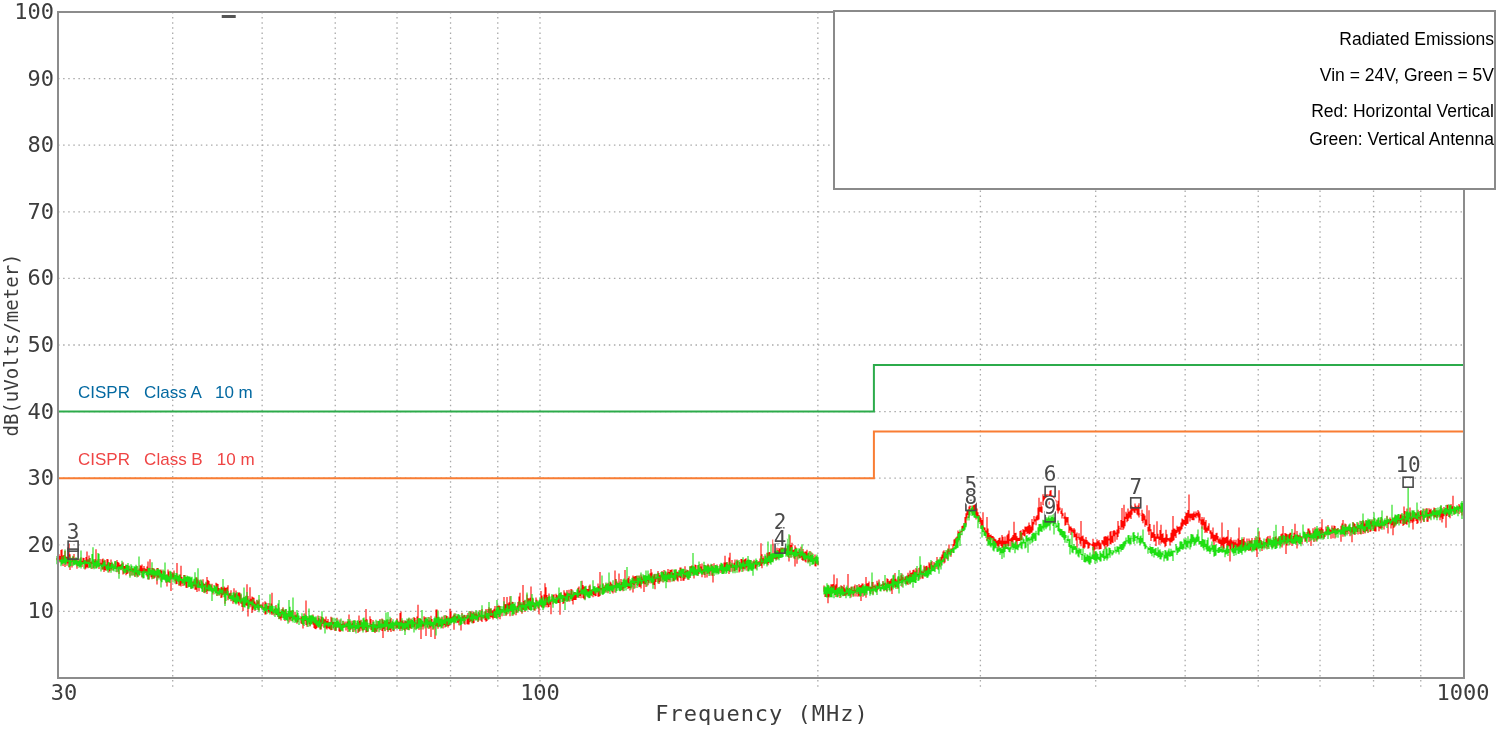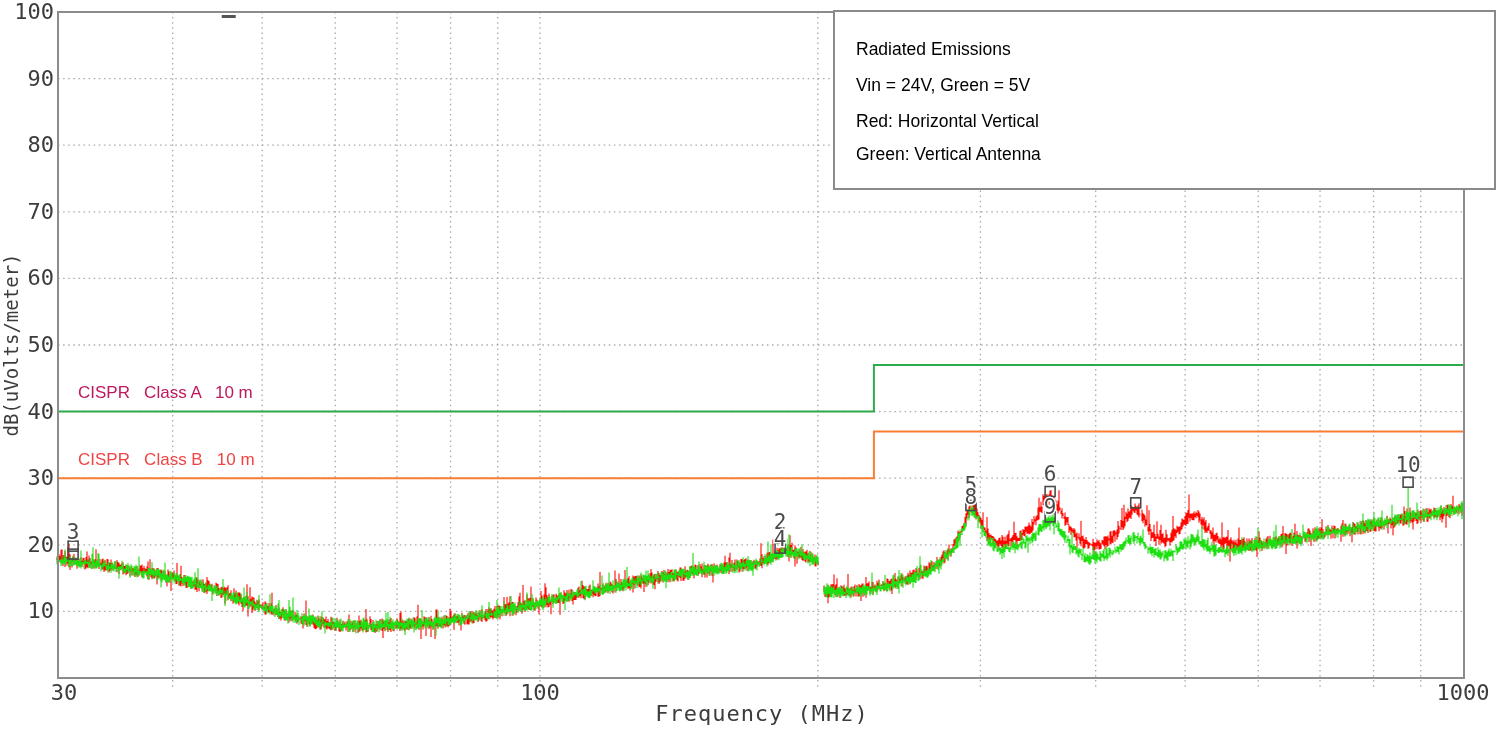--- a/index.html
+++ b/index.html
@@ -10,21 +10,21 @@
      white-space:nowrap;font-size:19px;color:#3c3c3c;letter-spacing:0px;}
   .axis-title-x{position:absolute;left:762px;top:701px;transform:translate(-50%,0);
      white-space:nowrap;font-size:22px;color:#3c3c3c;letter-spacing:1px;}
   .limit-label{position:absolute;white-space:pre;font-family:"Liberation Sans",sans-serif;
      font-size:17px;}
   .limit-label.a{left:78px;top:383px;}
   .limit-label.b{left:78px;top:450px;}
   .legend{position:absolute;left:833px;top:10px;width:663px;height:180px;background:#ffffff;
      border:2px solid #8a8a8a;box-sizing:border-box;padding:15px 0 0 21px;
      font-family:"Liberation Sans",sans-serif;font-size:17.5px;color:#000;}
-  .legend p{margin:12px 0 15px 0;line-height:21px;}
+  .legend p{margin:2px 0 15px 0;line-height:21px;text-align:right;}
   .legend p:nth-child(3){margin-bottom:7px;}
   .legend p:nth-child(4){margin-bottom:5px;}
 </style>
 </head>
 <body>
 
 <div class="stage">
   <svg id="chart" width="1499" height="731">
       <rect x="0" y="0" width="1499" height="731" fill="#ffffff"></rect>
       <line x1="58" y1="611.4" x2="1464" y2="611.4" stroke="#a9a9a9" stroke-width="1.3" stroke-dasharray="1.5 3.6"></line>
@@ -85,21 +85,21 @@
       <text x="54" y="85.60000000000002" text-anchor="end" font-size="22" font-family="DejaVu Sans Mono, monospace" fill="#3c3c3c">90</text>
       <text x="54" y="19" text-anchor="end" font-size="22" font-family="DejaVu Sans Mono, monospace" fill="#3c3c3c">100</text>
       <text x="64" y="700" text-anchor="middle" font-size="22" font-family="DejaVu Sans Mono, monospace" fill="#3c3c3c">30</text>
       <text x="540" y="700" text-anchor="middle" font-size="22" font-family="DejaVu Sans Mono, monospace" fill="#3c3c3c">100</text>
       <text x="1463" y="700" text-anchor="middle" font-size="22" font-family="DejaVu Sans Mono, monospace" fill="#3c3c3c">1000</text>
     </svg>
 
   <div class="axis-title-y">dB(uVolts/meter)</div>
   <div class="axis-title-x">Frequency (MHz)</div>
 
-  <div class="limit-label a" id="limit-label-a" style="color: #be185d;">CISPR   Class A   10 m</div>
+  <div class="limit-label a" id="limit-label-a" style="color: #0369a1;">CISPR   Class A   10 m</div>
   <div class="limit-label b" id="limit-label-b" style="color: #ef4444;">CISPR   Class B   10 m</div>
 
   <div class="legend">
     <p>Radiated Emissions</p>
     <p>Vin = 24V, Green = 5V</p>
     <p>Red: Horizontal Vertical</p>
     <p>Green: Vertical Antenna</p>
   </div>
 </div>
 

